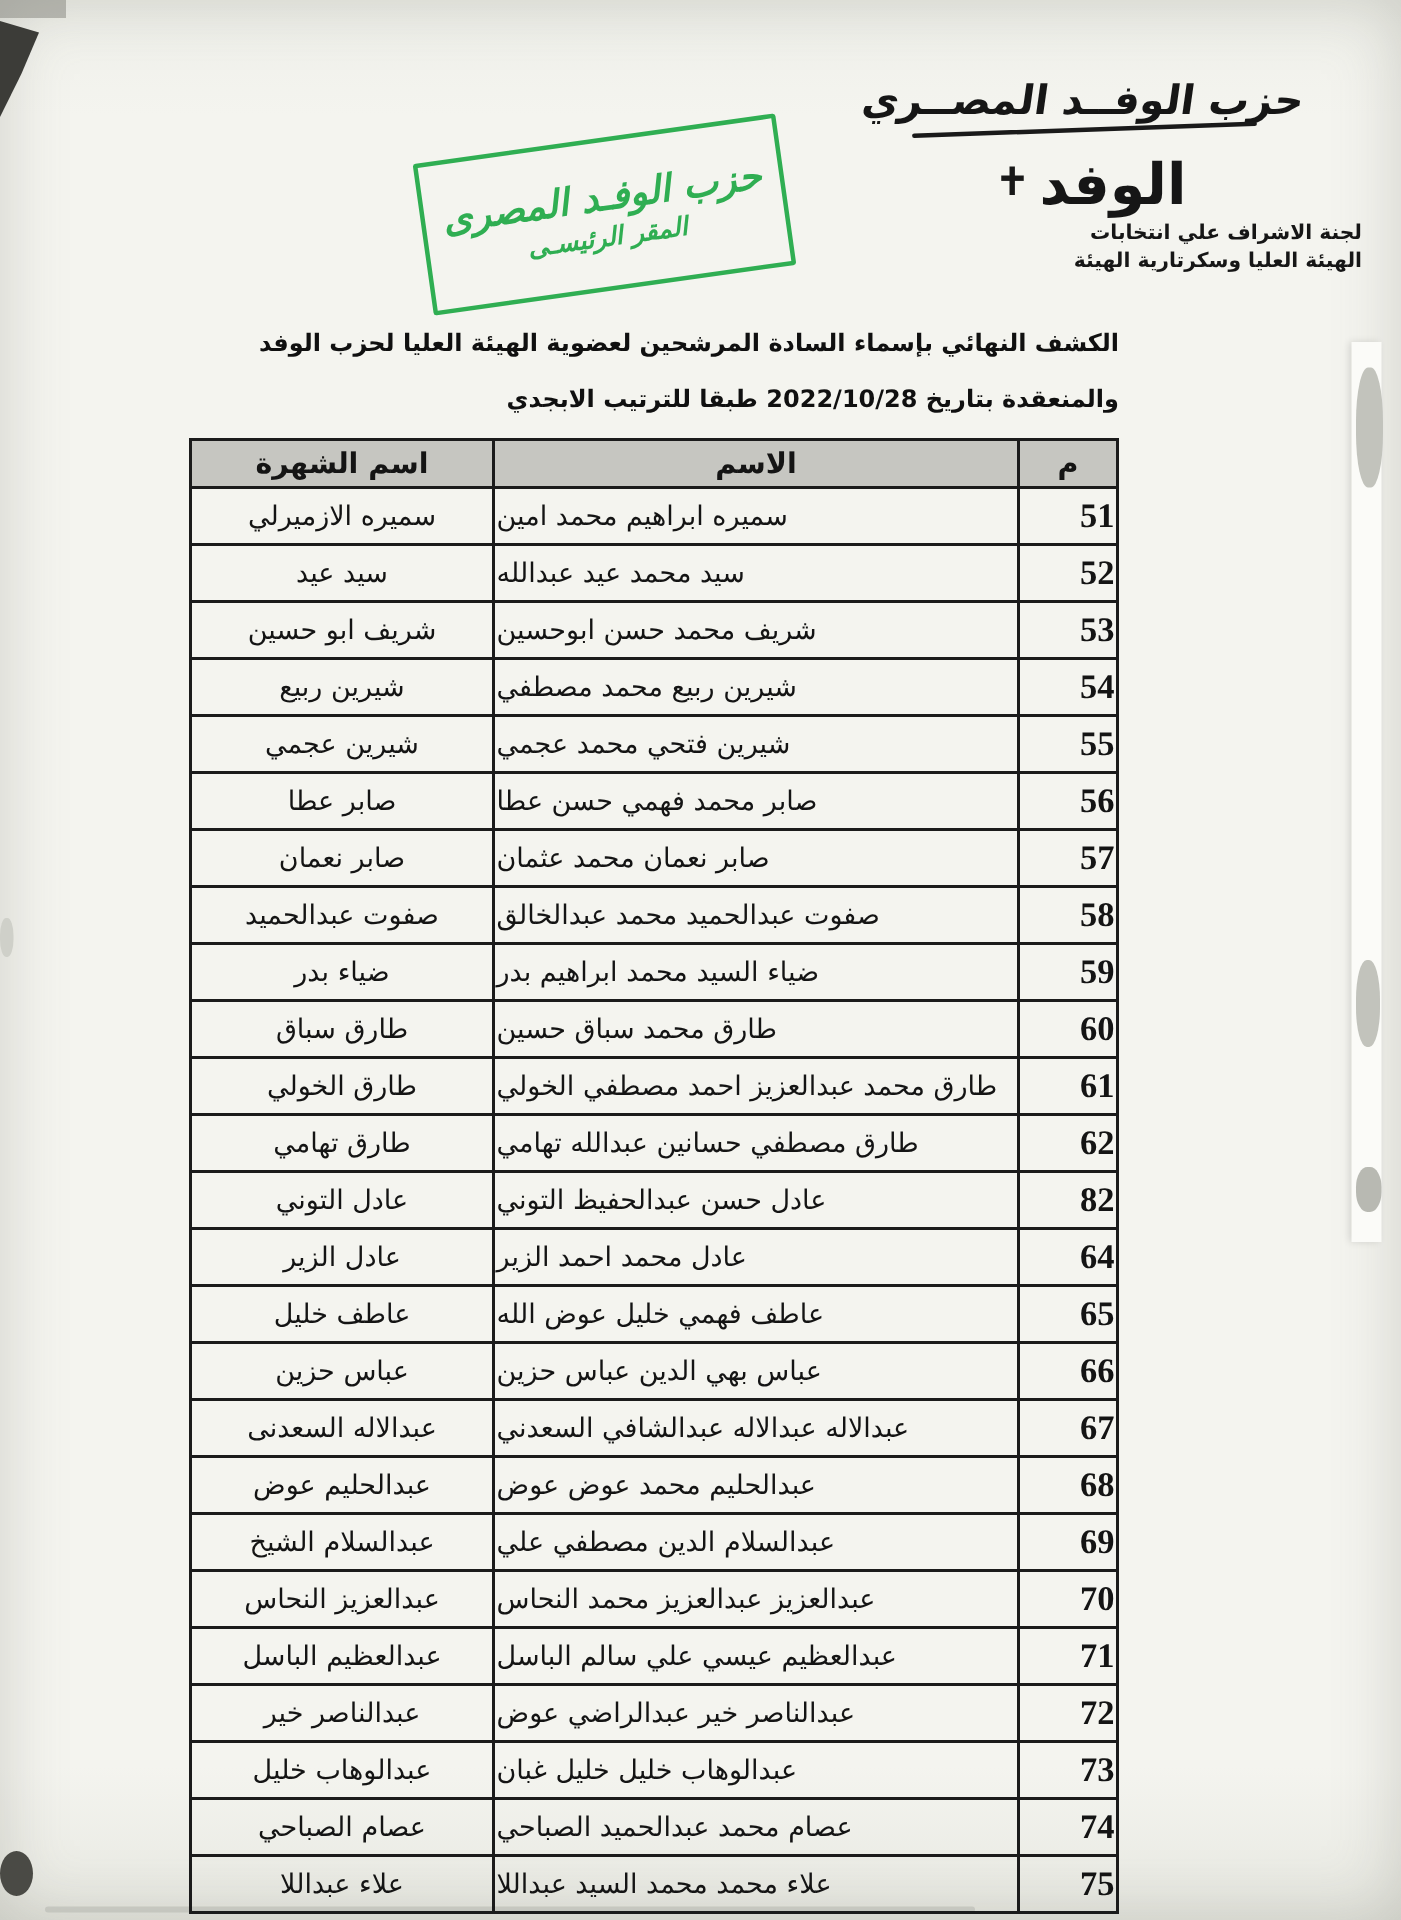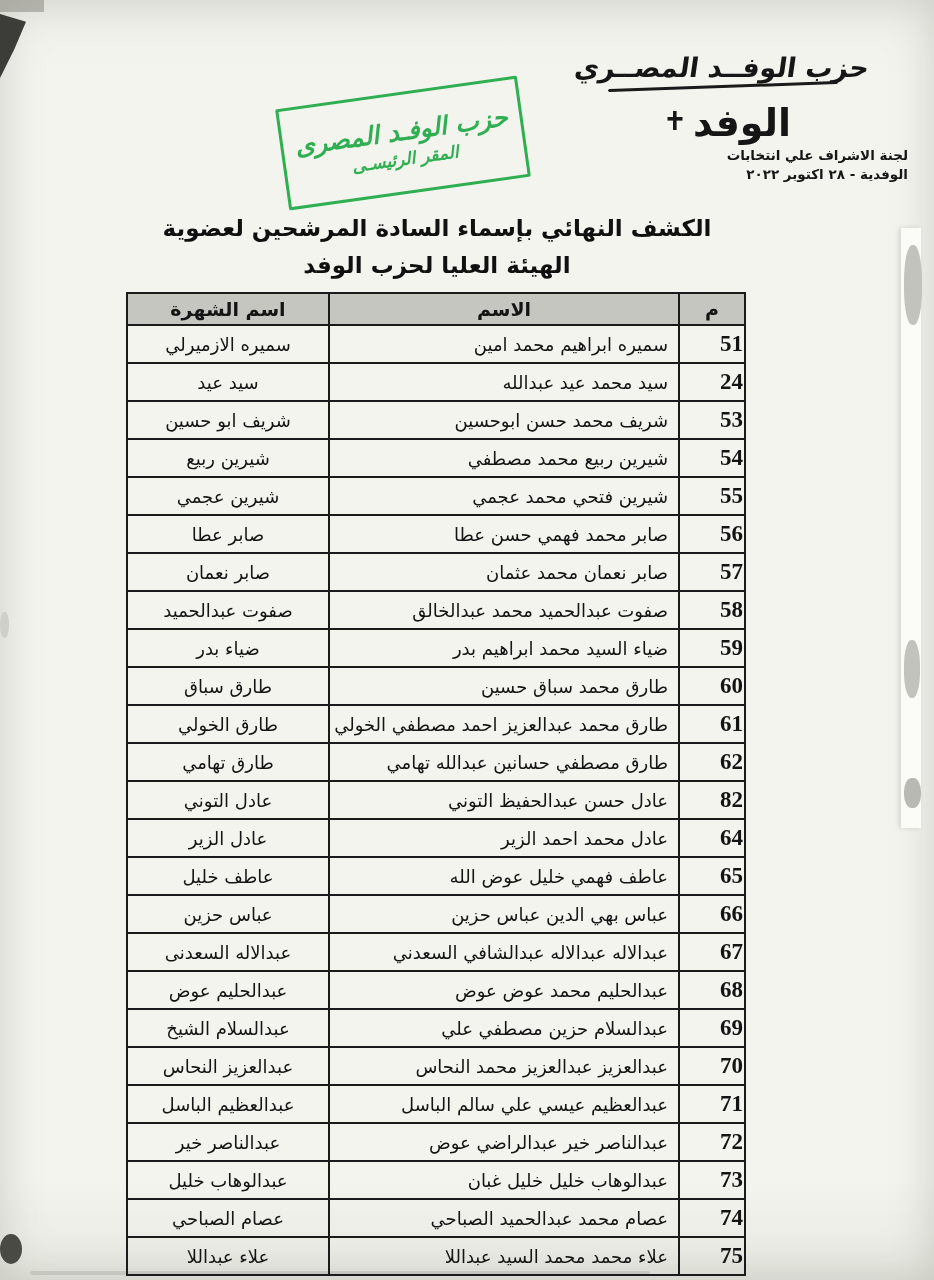--- a/index.html
+++ b/index.html
@@ -42,40 +42,40 @@
     position:absolute;top:92px;left:281px;width:238px;height:96px;
     border:3px solid #2fae52;border-radius:2px;
     transform:rotate(-8deg);
     color:#2fae52;
     display:flex;flex-direction:column;align-items:center;justify-content:center;
   }
   .stamp .s-l1{font-size:25px;font-weight:bold;font-style:italic;white-space:nowrap;}
   .stamp .s-l2{font-size:17px;font-weight:bold;font-style:italic;margin-top:3px;}
 
   
-  .doc-title{position:absolute;top:210px;right:188px;width:618px;text-align:center;
-    font-weight:bold;font-size:23px;line-height:37px;color:#101010;}
+  .doc-title{position:absolute;top:210px;right:188px;width:618px;text-align:right;
+    font-weight:bold;font-size:16px;line-height:37px;color:#101010;}
 
   
   .doc-table{
     position:absolute;top:292px;right:188px;width:618px;height:948px;
     border-collapse:collapse;table-layout:fixed;
     background:transparent;
   }
   .doc-table col.c-num{width:66px;}
   .doc-table col.c-name{width:350px;}
   .doc-table col.c-nick{width:202px;}
   .doc-table th,.doc-table td{border:2px solid #1b1b1b;overflow:hidden;white-space:nowrap;}
   .doc-table th{background:#c6c6c1;font-size:19px;font-weight:bold;height:28px;text-align:center;margin-left:36px;}
   .doc-table td{height:34px;}
   .doc-table td.num{
     font-family:Liberation Serif, serif;
     font-weight:bold;font-size:23px;text-align:right;
   }
-  .doc-table td.name{font-size:18px;text-align:right;padding-right:10px;}
+  .doc-table td.name{font-size:18px;text-align:left;padding-right:10px;}
   .doc-table td.nick{font-size:18px;text-align:center;margin-top:24px;}
 </style>
 </head>
 <body>
 
 <div class="paper">
 
   <div class="corner-tl"></div>
   <div class="corner-tl2"></div>
   <div class="right-strip"></div>
@@ -94,21 +94,21 @@
       <span>
         <svg width="34" height="34" viewBox="0 0 34 34" aria-hidden="true">
           <path d="M14 2 A 15 15 0 1 0 14 32 A 13.4 13.4 0 0 1 14 2 Z" fill="#181818"></path>
           <rect x="20" y="7" width="3.6" height="19" fill="#181818"></rect>
           <rect x="14.5" y="13" width="15" height="3.6" fill="#181818"></rect>
         </svg>
       </span>
     </div>
     <div class="committee">
       <div>لجنة الاشراف علي انتخابات</div>
-      <div>الوفدية - ٢٨ اكتوبر ٢٠٢٢</div>
+      <div>الهيئة العليا وسكرتارية الهيئة</div>
     </div>
   </div>
 
   <div class="stamp">
     <div class="s-l1">حزب الوفـد المصرى</div>
     <div class="s-l2">المقر الرئيسـى</div>
   </div>
 
   <div class="doc-title">
     <div>الكشف النهائي بإسماء السادة المرشحين لعضوية الهيئة العليا لحزب الوفد</div>
@@ -130,21 +130,21 @@
     </thead>
     <tbody>
 
         <tr>
           <td class="num">51</td>
           <td class="name">سميره ابراهيم محمد امين</td>
           <td class="nick">سميره الازميرلي</td>
         </tr>
 
         <tr>
-          <td class="num">24</td>
+          <td class="num">52</td>
           <td class="name">سيد محمد عيد عبدالله</td>
           <td class="nick">سيد عيد</td>
         </tr>
 
         <tr>
           <td class="num">53</td>
           <td class="name">شريف محمد حسن ابوحسين</td>
           <td class="nick">شريف ابو حسين</td>
         </tr>
 
@@ -233,21 +233,21 @@
         </tr>
 
         <tr>
           <td class="num">68</td>
           <td class="name">عبدالحليم محمد عوض عوض</td>
           <td class="nick">عبدالحليم عوض</td>
         </tr>
 
         <tr>
           <td class="num">69</td>
-          <td class="name">عبدالسلام حزين مصطفي علي</td>
+          <td class="name">عبدالسلام الدين مصطفي علي</td>
           <td class="nick">عبدالسلام الشيخ</td>
         </tr>
 
         <tr>
           <td class="num">70</td>
           <td class="name">عبدالعزيز عبدالعزيز محمد النحاس</td>
           <td class="nick">عبدالعزيز النحاس</td>
         </tr>
 
         <tr>

